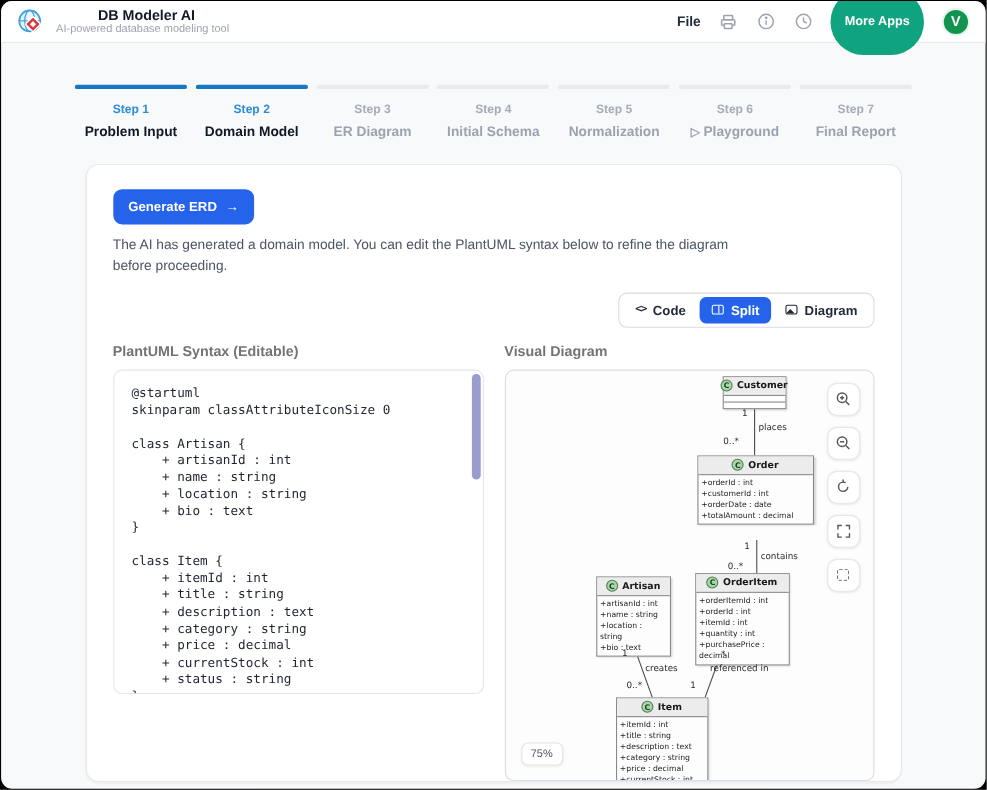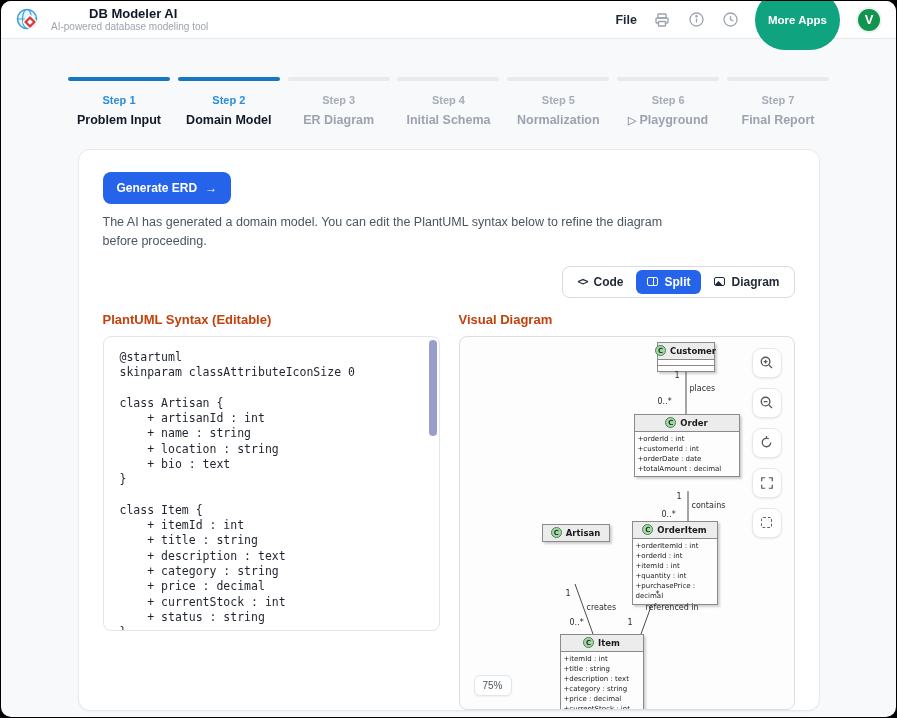--- a/index.html
+++ b/index.html
@@ -42,21 +42,21 @@
   .toggle-btn.active { background:#2563eb; color:#fff; }
   .code-glyph { font-family:"DejaVu Sans Mono", monospace; font-size:10px; letter-spacing:-1px; }
   .split-glyph { width:11px; height:9px; border:1.3px solid currentColor; border-radius:2px; position:relative; }
   .split-glyph::after { content:""; position:absolute; left:50%; top:0; bottom:0; width:1.3px; background:currentColor; }
   .diagram-glyph { width:11px; height:9px; border:1.3px solid currentColor; border-radius:2px; position:relative; overflow:hidden; }
   .diagram-glyph::after { content:""; position:absolute; left:1px; bottom:-2px; width:5px; height:5px; background:currentColor; transform:rotate(45deg); }
 
   .cols { display:flex; gap:19px; margin-top:14px; }
   .col-left { width:338px; }
   .col-right { width:337px; }
-  .section-heading { font-size:13px; font-weight:bold; color:#c2410c; margin-bottom:9px; }
+  .section-heading { font-size:13px; font-weight:bold; color:#737373; margin-bottom:9px; }
 
   
   .editor { position:relative; height:295px; border:1px solid #e2e5e9; border-radius:8px; background:#fff; overflow:hidden; }
   .editor pre { font-family:"DejaVu Sans Mono", monospace; font-size:11.5px; line-height:15.3px; color:#1f2430; padding:13px 16px; white-space:pre; }
   .scroll-thumb { position:absolute; top:3px; right:2px; width:8px; height:96px; background:#989dce; border-radius:4px; }
 
   
   .dpanel { position:relative; height:374px; border:1px solid #dadde2; border-radius:8px; background:#fdfdfd; overflow:hidden; }
   .dpanel svg.links { position:absolute; inset:0; }
   .uml { position:absolute; border:1px solid #8a8a8a; background:#fdfdfd; box-shadow:1.5px 1.5px 2px rgba(0,0,0,0.18); font-family:"DejaVu Sans", sans-serif; }
@@ -240,20 +240,26 @@
               <div>+orderDate : date</div>
               <div>+totalAmount : decimal</div>
             </div>
           </div>
 
           <div class="uml" style="left:82px; top:187px; width:68px;">
             <div class="uml-title">
                 <span class="c-circle">C</span>
                 <span>Artisan</span>
               </div>
+            <div class="uml-attrs">
+              <div>+artisanId : int</div>
+              <div>+name : string</div>
+              <div>+location : string</div>
+              <div>+bio : text</div>
+            </div>
           </div>
 
           <div class="uml" style="left:172px; top:184px; width:86px;">
             <div class="uml-title">
                 <span class="c-circle">C</span>
                 <span>OrderItem</span>
               </div>
             <div class="uml-attrs">
               <div>+orderItemId : int</div>
               <div>+orderId : int</div>

